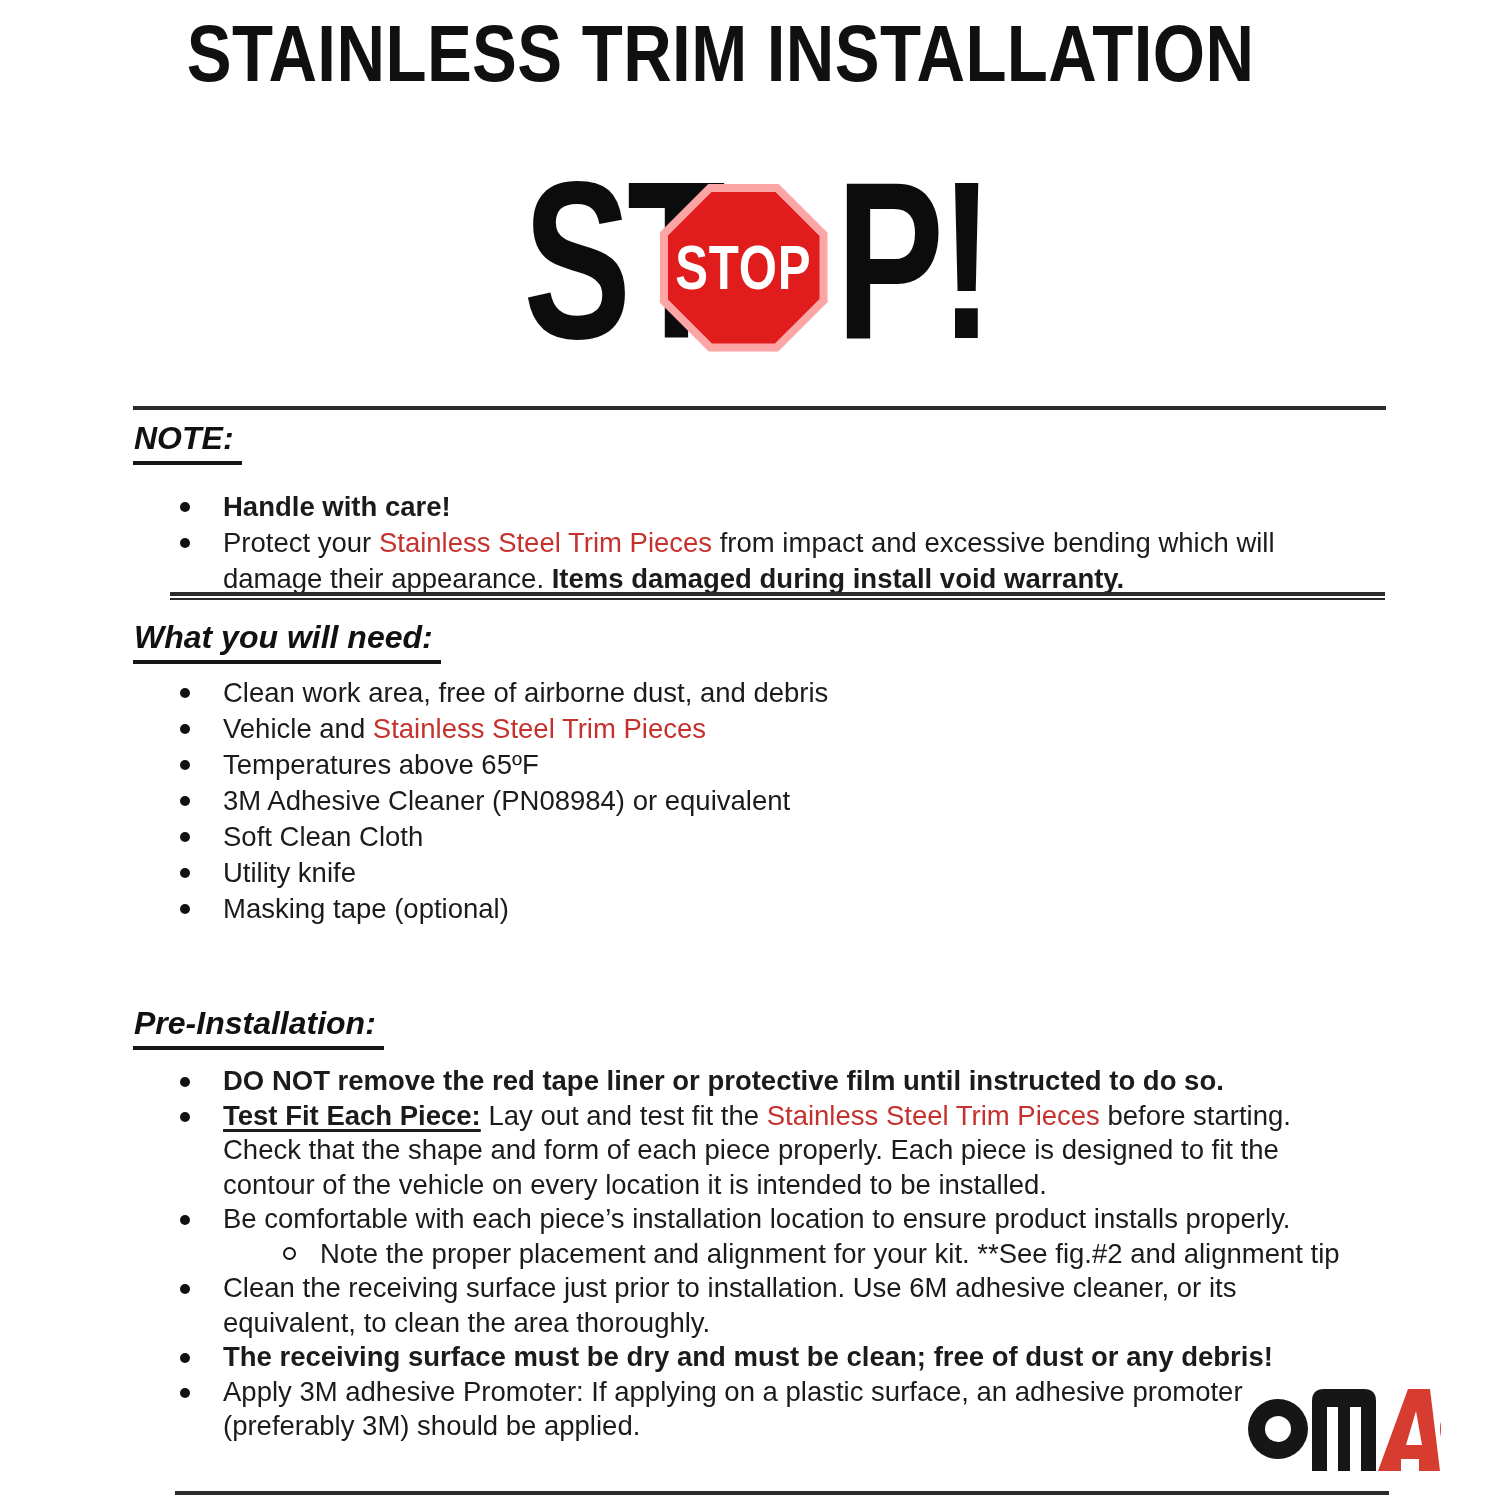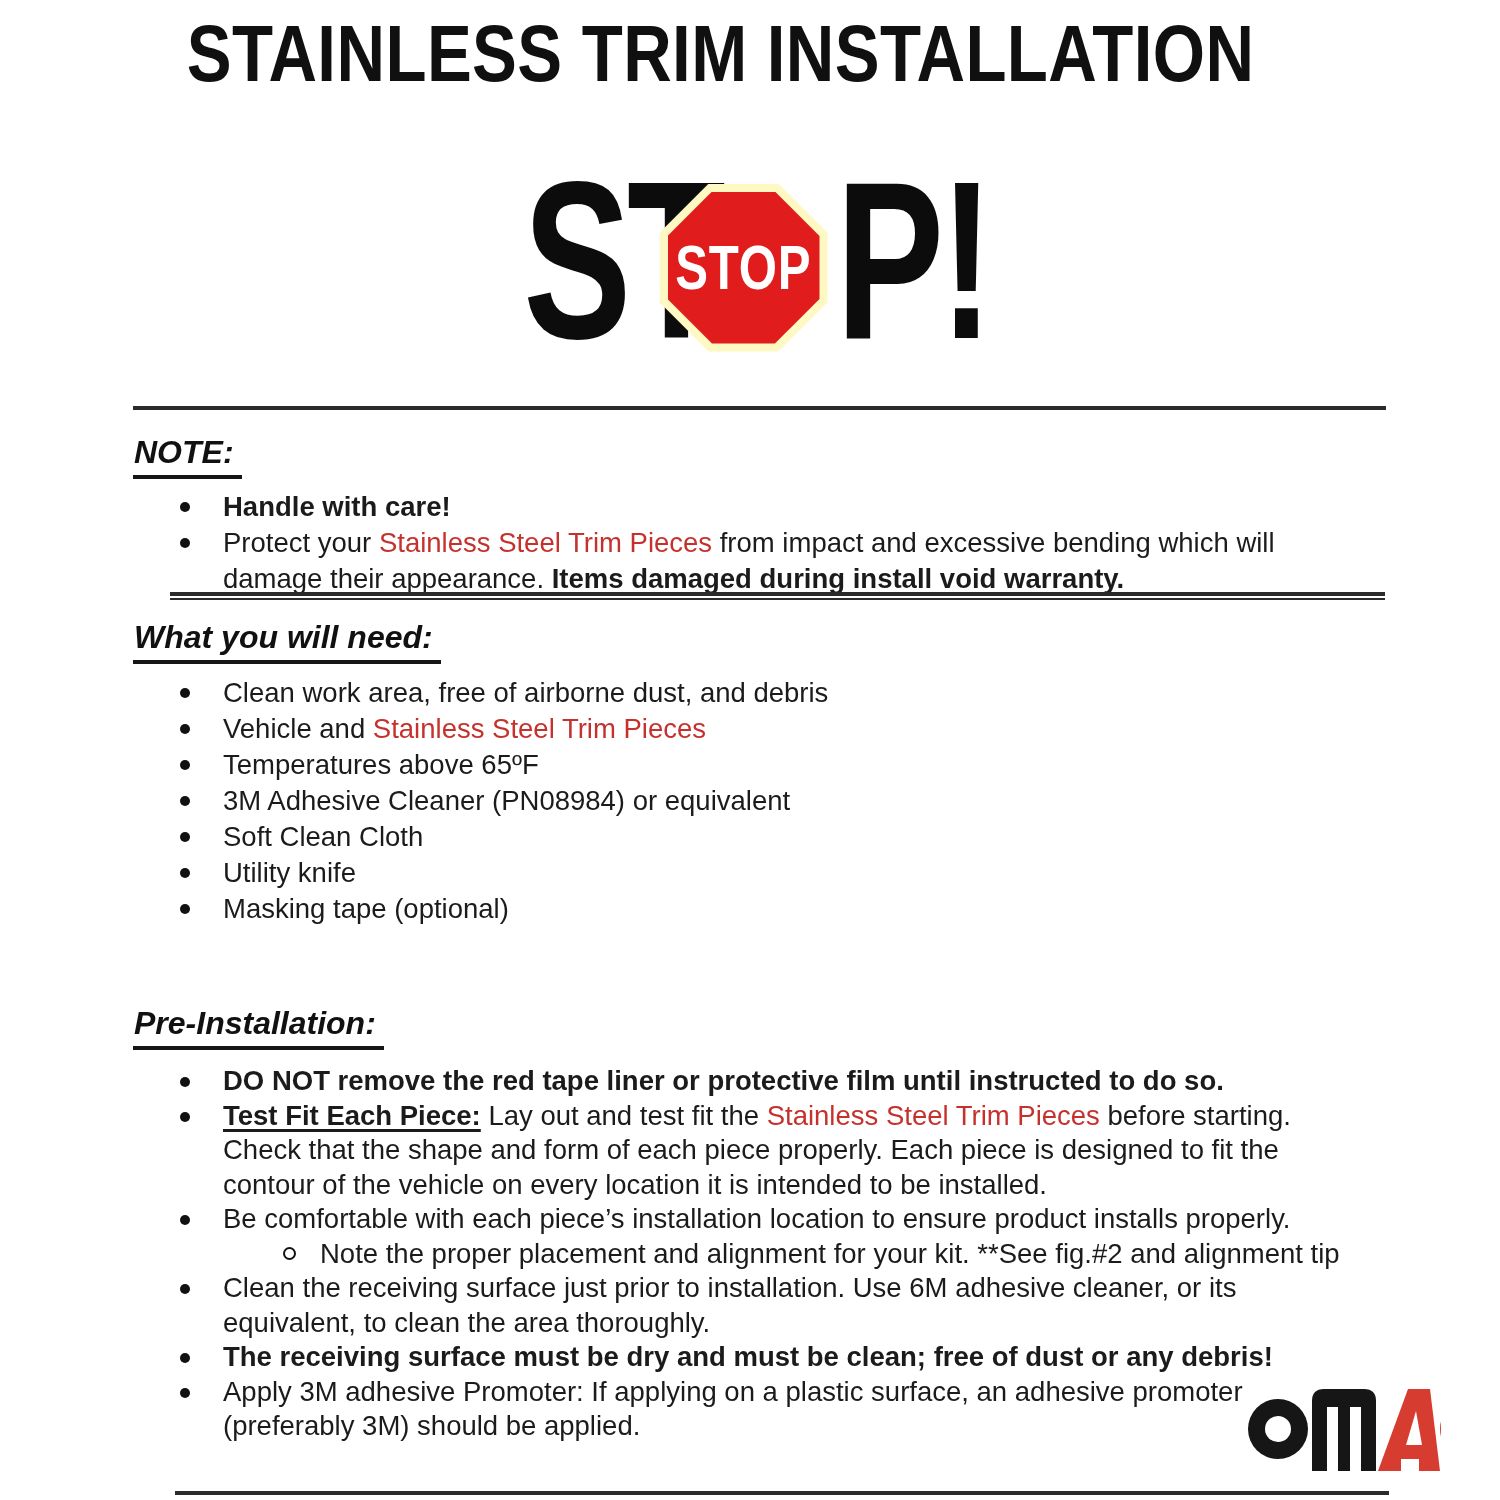--- a/index.html
+++ b/index.html
@@ -30,21 +30,21 @@
   }
   .stop-letters{
     font-size:225px;font-weight:bold;color:#0c0c0c;line-height:1;white-space:nowrap;
   }
   .st-wrap{width:206px;}
   .st-wrap .stop-letters{display:inline-block;transform:scaleX(0.72);transform-origin:right center;letter-spacing:-6px;}
   .p-wrap{width:160px;}
   .p-wrap .stop-letters{display:inline-block;transform:scaleX(0.72);transform-origin:left center;letter-spacing:-6px;}
   .oct{clip-path:polygon(29.3% 0, 70.7% 0, 100% 29.3%, 100% 70.7%, 70.7% 100%, 29.3% 100%, 0 70.7%, 0 29.3%);}
   .sign-outer{
-    width:168px;height:168px;background:#fef9c3;margin:14px 8px 0 8px;flex:0 0 auto;
+    width:168px;height:168px;background:#fca5a5;margin:14px 8px 0 8px;flex:0 0 auto;
     display:flex;align-items:center;justify-content:center;
     filter:drop-shadow(5px 6px 4px rgba(0,0,0,0.30));
   }
   .sign-inner{
     width:152px;height:152px;background:var(--sign-red);
     display:flex;align-items:center;justify-content:center;
   }
   .sign-text{
     color:#ffffff;font-weight:bold;font-size:63px;line-height:1;
     transform:scaleX(0.78);letter-spacing:1px;
@@ -105,21 +105,21 @@
         <span class="sign-text">STOP</span>
       </div>
     </div>
     <div class="p-wrap">
       <span class="stop-letters">P!</span>
     </div>
   </div>
 
   <div class="rule" style="top:406px;left:133px;width:1253px;height:4px;"></div>
 
-  <div class="sec-heading" style="top:432px;font-style:italic;">NOTE:</div>
+  <div class="sec-heading" style="top:418px;font-style:italic;">NOTE:</div>
   <div class="bullets lh36" style="top:489px;">
       <div class="li main">
         <span class="marker"></span>
         <span class="li-body"><span class="s-b">Handle with care!</span></span>
       </div>
       <div class="li main">
         <span class="marker"></span>
         <span class="li-body"><span class="s-n">Protect your </span><span class="s-r">Stainless Steel Trim Pieces</span><span class="s-n"> from impact and excessive bending which will
 damage their appearance. </span><span class="s-b">Items damaged during install void warranty.</span></span>
       </div>

